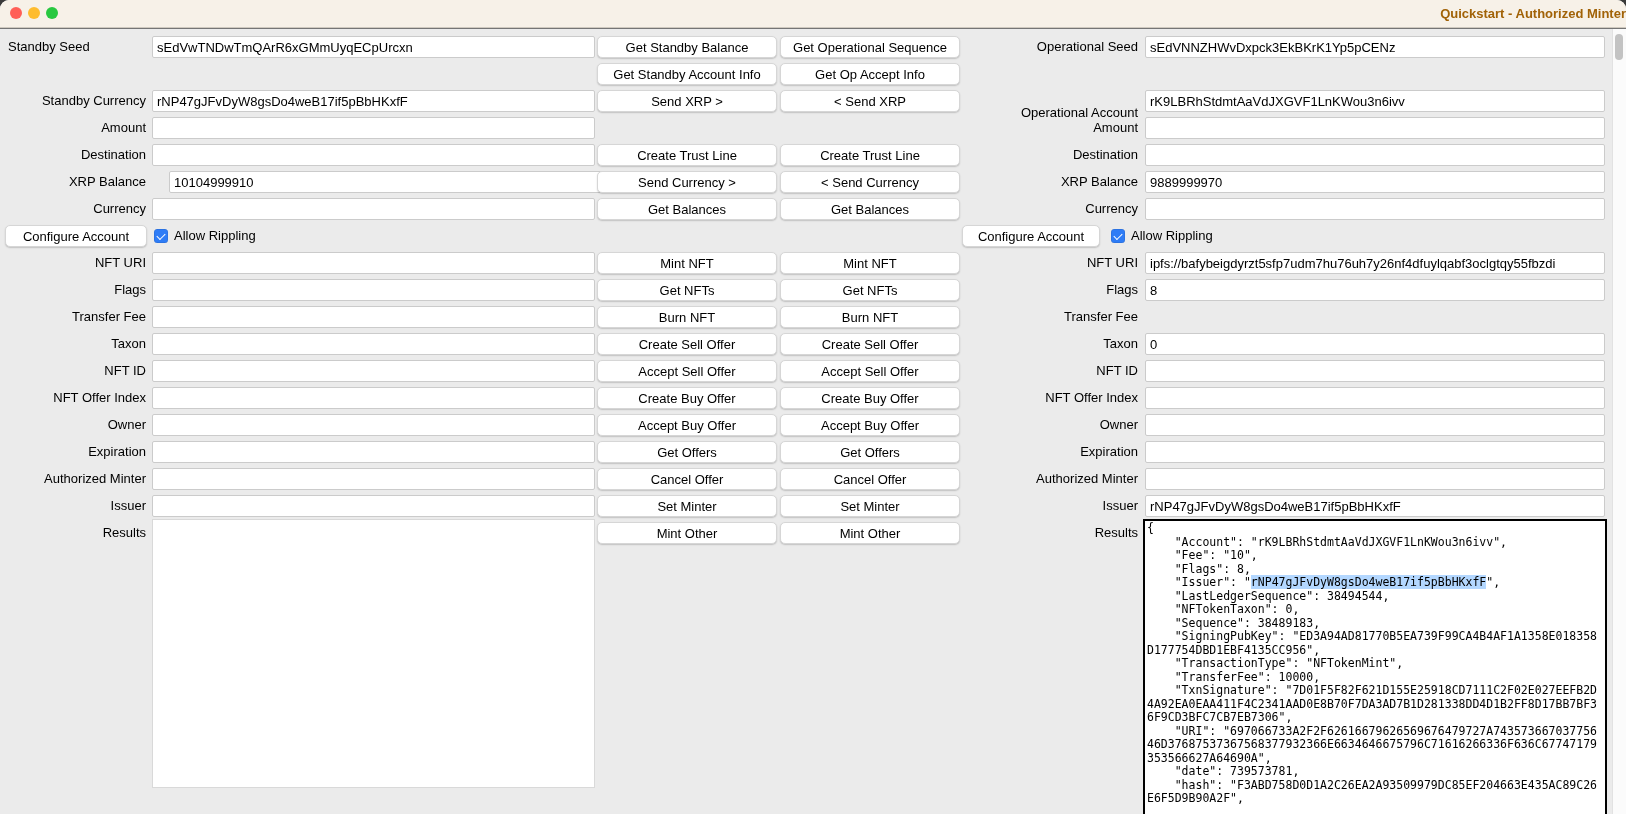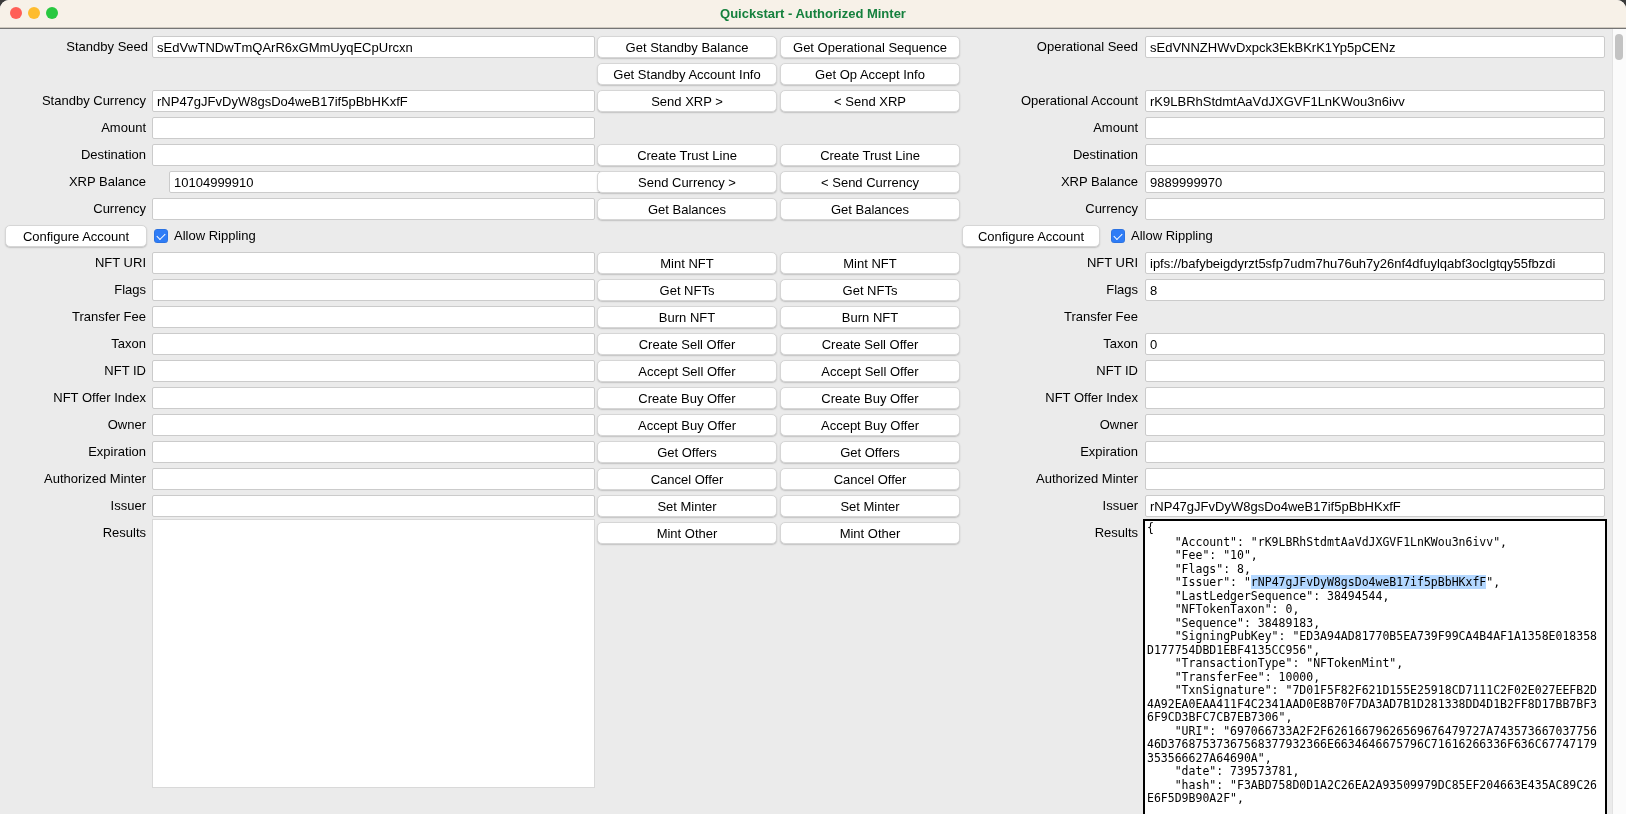--- a/index.html
+++ b/index.html
@@ -1,26 +1,26 @@
 <!DOCTYPE html>
 <html style="--titlebar_bg: #f7f1e8; --accent_blue: #2e7cf6; --selection: #b3d7ff; --traffic_red: #ff5f57; --traffic_yellow: #febc2e; --traffic_green: #28c840;"><head>
 <meta charset="utf-8">
 <style>
   html,body{margin:0;padding:0;background:#3a3a3a;font-family:"Liberation Sans",sans-serif;}
   .window{position:relative;width:1626px;height:814px;overflow:hidden;border-radius:9px 9px 0 0;background:#ebebeb;}
   .titlebar{position:absolute;top:0;left:0;right:0;height:27px;background:var(--titlebar_bg,#f7f1e8);border-bottom:1px solid #cfc9bf;}
-  .title{position:absolute;left:0;right:0;top:0;height:27px;line-height:27px;text-align:center;font-size:13px;font-weight:bold;color:#15803d;}
+  .title{position:absolute;left:0;right:0;top:0;height:27px;line-height:27px;text-align:right;font-size:13px;font-weight:bold;color:#a16207;}
   .tl{position:absolute;top:7px;width:12px;height:12px;border-radius:50%;}
   .tl.red{left:10px;background:var(--traffic_red,#ff5f57);}
   .tl.yellow{left:28px;background:var(--traffic_yellow,#febc2e);}
   .tl.green{left:46px;background:var(--traffic_green,#28c840);}
   .content{position:absolute;top:28px;left:0;right:0;bottom:0;background:#ebebeb;border-top:1px solid #757575;}
   .lbl{position:absolute;height:22px;line-height:22px;font-size:13px;color:#000;white-space:nowrap;}
   .ll{left:0;width:146px;text-align:right;}
-  .ll.first{left:8px;width:140px;text-align:right;}
+  .ll.first{left:8px;width:140px;text-align:left;}
   .rl{left:960px;width:178px;text-align:right;}
   .inp{position:absolute;height:20px;background:#fff;border:1px solid #cbcbcb;border-radius:2px;font-size:13px;font-family:"Liberation Sans",sans-serif;padding:0 4px;color:#000;outline:none;box-sizing:content-box;}
   .li{left:152px;width:433px;}
   .ri{left:1145px;width:450px;}
   .btn{position:absolute;height:22px;line-height:21px;background:#fff;border:1px solid #d6d6d6;border-radius:5px;font-size:13px;text-align:center;color:#000;box-shadow:0 1px 1.5px rgba(0,0,0,0.18);cursor:default;box-sizing:border-box;white-space:nowrap;overflow:hidden;}
   .b1{left:597px;width:180px;}
   .b2{left:780px;width:180px;}
   .checkbox{position:absolute;width:14px;height:14px;background:var(--accent_blue,#2e7cf6);border-radius:3.5px;box-shadow:inset 0 0 0 0.5px rgba(0,0,0,0.15);}
   .check{position:absolute;left:3px;top:3.5px;width:7px;height:4px;border-left:1.6px solid #fff;border-bottom:1.6px solid #fff;transform:rotate(-45deg);}
   .results-area{position:absolute;left:152px;top:490px;width:441px;height:267px;background:#fff;border:1px solid #d9d9d9;}
@@ -113,21 +113,21 @@
     <div class="btn b2" style="top:304px">Create Sell Offer</div>
     <div class="btn b2" style="top:331px">Accept Sell Offer</div>
     <div class="btn b2" style="top:358px">Create Buy Offer</div>
     <div class="btn b2" style="top:385px">Accept Buy Offer</div>
     <div class="btn b2" style="top:412px">Get Offers</div>
     <div class="btn b2" style="top:439px">Cancel Offer</div>
     <div class="btn b2" style="top:466px">Set Minter</div>
     <div class="btn b2" style="top:493px">Mint Other</div>
 
     <span class="lbl rl" style="top:7px">Operational Seed</span>
-    <span class="lbl rl" style="top:61px">Operational Account</span>
+    <span class="lbl rl" style="top:73px">Operational Account</span>
     <span class="lbl rl" style="top:88px">Amount</span>
     <span class="lbl rl" style="top:115px">Destination</span>
     <span class="lbl rl" style="top:142px">XRP Balance</span>
     <span class="lbl rl" style="top:169px">Currency</span>
     <span class="lbl rl" style="top:223px">NFT URI</span>
     <span class="lbl rl" style="top:250px">Flags</span>
     <span class="lbl rl" style="top:277px">Transfer Fee</span>
     <span class="lbl rl" style="top:304px">Taxon</span>
     <span class="lbl rl" style="top:331px">NFT ID</span>
     <span class="lbl rl" style="top:358px">NFT Offer Index</span>

